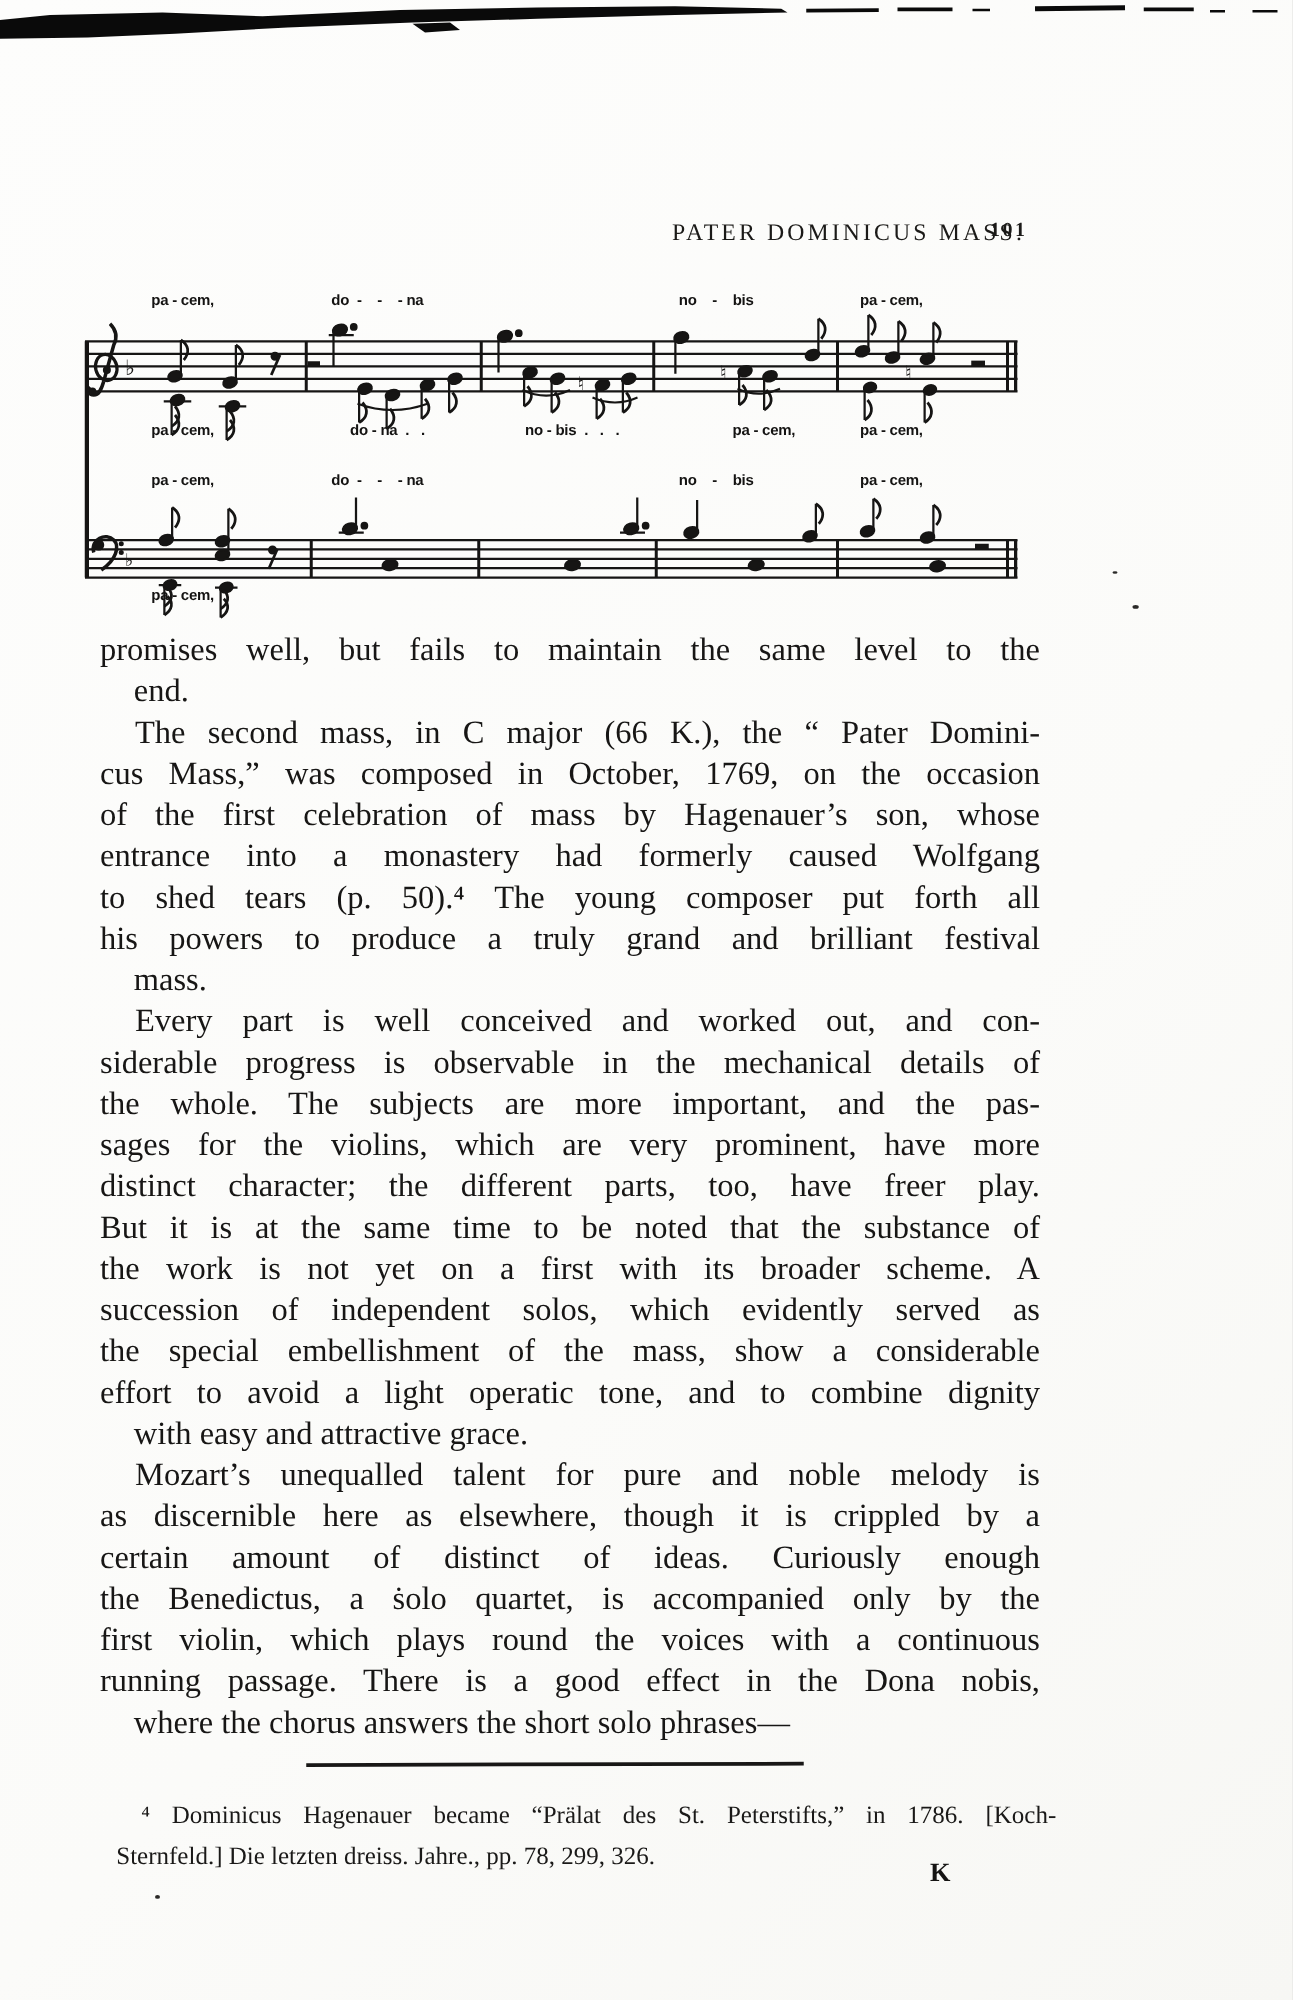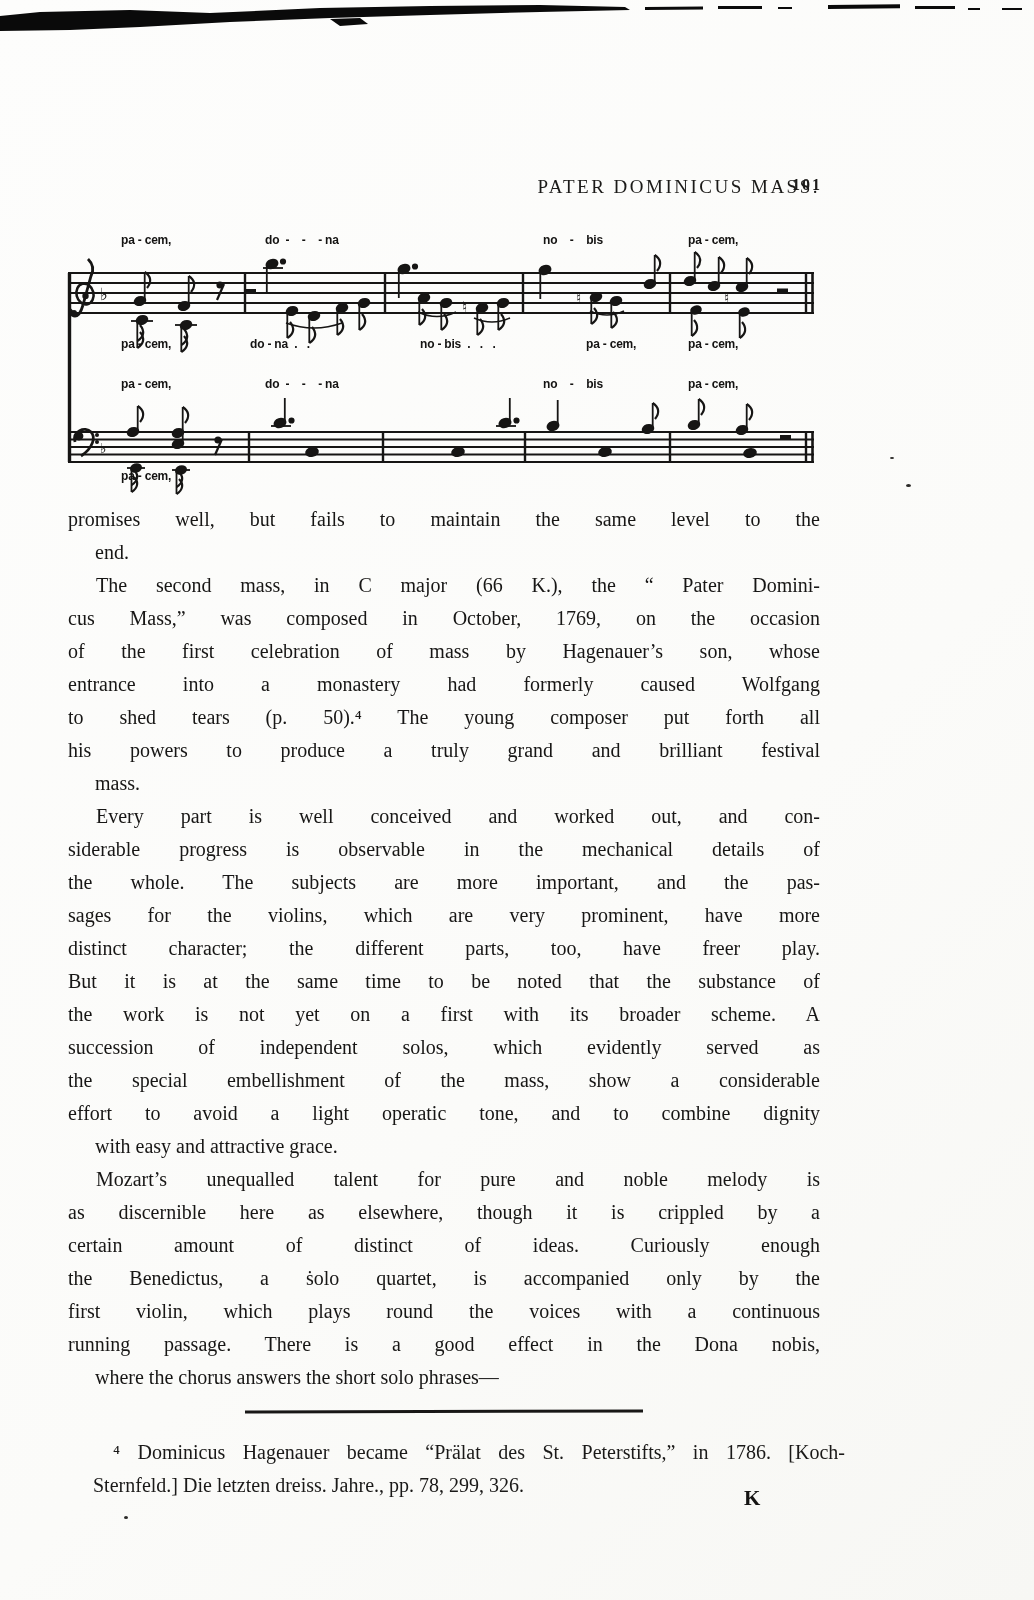--- a/index.html
+++ b/index.html
@@ -25,22 +25,22 @@
   
   .music-svg{position:absolute;left:0;top:225px;}
   .lyric{
     position:absolute;
     font-family:Liberation Sans, sans-serif;
     font-weight:700;font-size:12px;letter-spacing:-0.2px;
     white-space:pre;color:#141312;
   }
   
   .body-text{
-    position:absolute;left:68px;top:503px;width:752px;
-    font-size:20px;line-height:33px;color:#171615;
+    position:absolute;left:80px;top:503px;width:752px;
+    font-size:26px;line-height:33px;color:#171615;
   }
   .bodyline{text-align:justify;text-align-last:justify;}
   .para .bodyline:last-child{text-align-last:left;margin-left:27px;}
   .para.indent .bodyline:first-child{text-indent:28px;}
   
   .footnote-rule{
     position:absolute;left:245px;top:1410px;width:398px;height:3px;
     background:#181716;transform:rotate(-0.15deg);
   }
   .footnote{
@@ -268,21 +268,21 @@
       <rect x="780" y="435" width="11" height="5" stroke="none"></rect>
     </g>
   </svg>
 
   <span class="lyric" style="left:121px;top:233px">pa - cem,</span>
   <span class="lyric" style="left:265px;top:233px">do  -    -    - na</span>
   <span class="lyric" style="left:543px;top:233px">no    -    bis</span>
   <span class="lyric" style="left:688px;top:233px">pa - cem,</span>
 
   <span class="lyric" style="left:121px;top:337px">pa - cem,</span>
-  <span class="lyric" style="left:250px;top:337px">do - na  .   .</span>
+  <span class="lyric" style="left:280px;top:337px">do - na  .   .</span>
   <span class="lyric" style="left:420px;top:337px">no - bis  .   .   .</span>
   <span class="lyric" style="left:586px;top:337px">pa - cem,</span>
   <span class="lyric" style="left:688px;top:337px">pa - cem,</span>
 
   <span class="lyric" style="left:121px;top:377px">pa - cem,</span>
   <span class="lyric" style="left:265px;top:377px">do  -    -    - na</span>
   <span class="lyric" style="left:543px;top:377px">no    -    bis</span>
   <span class="lyric" style="left:688px;top:377px">pa - cem,</span>
 
   <span class="lyric" style="left:121px;top:469px">pa - cem,</span>

